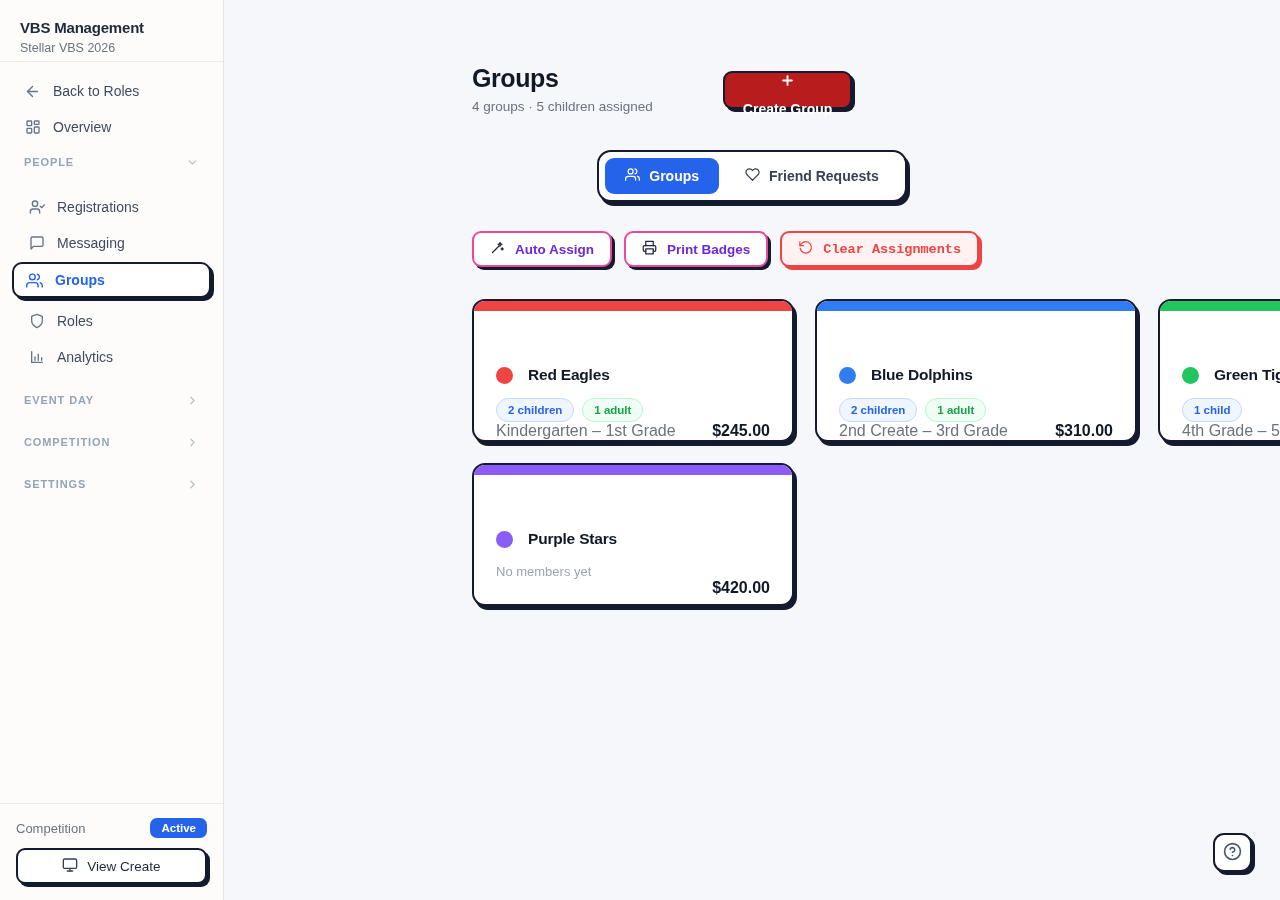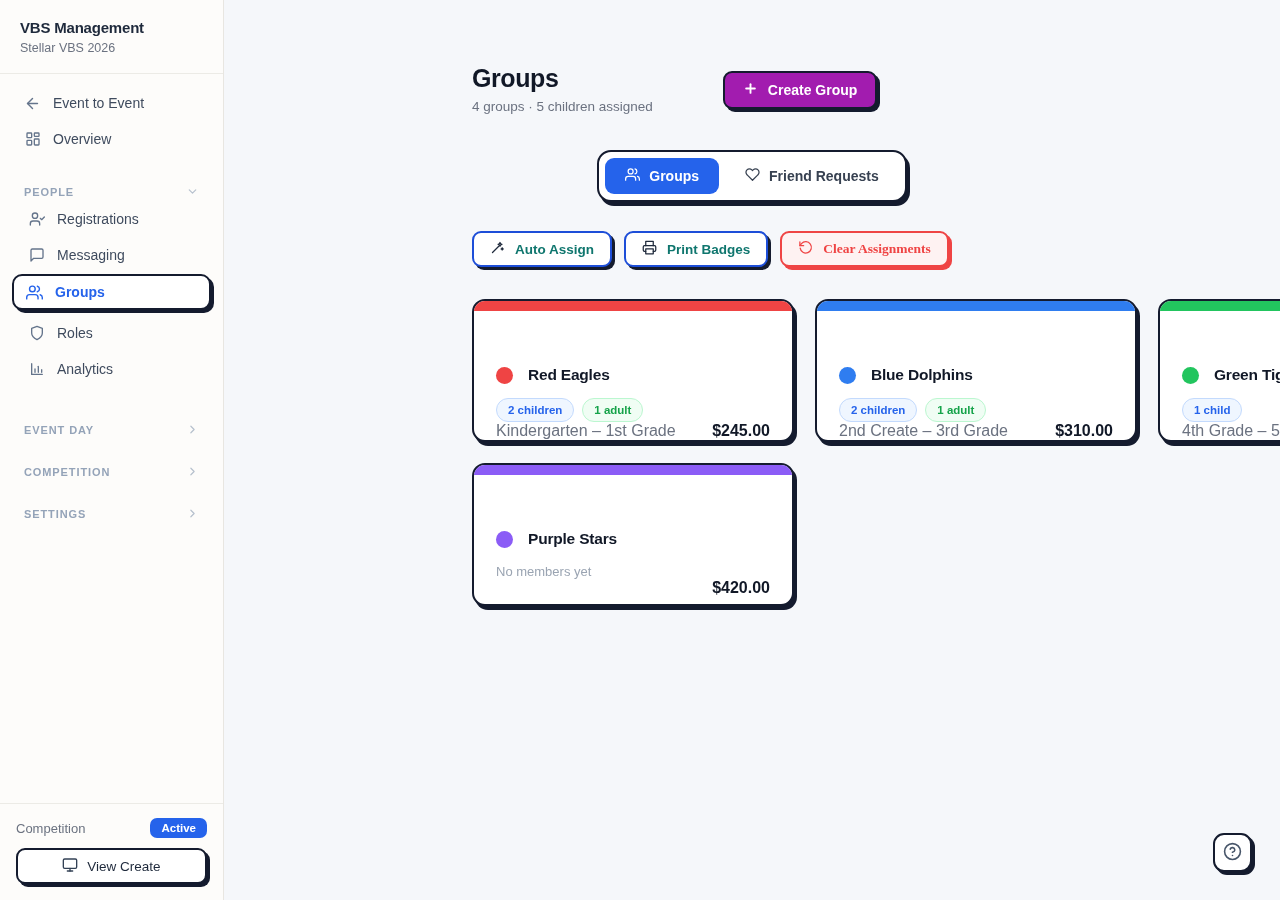--- a/index.html
+++ b/index.html
@@ -29,21 +29,21 @@
     height: 900px;
     background: #fdfcfa;
     border-right: 1px solid #e8e6e1;
     display: flex;
     flex-direction: column;
     position: relative;
     flex: 0 0 224px;
   }
 
   .brand {
-    padding: 18px 20px 16px 20px;
+    padding: 18px 20px 4px 20px;
     border-bottom: 1px solid #ecebe6;
   }
   .brand-title {
     font-size: 15px;
     font-weight: bold;
     color: #1e293b;
     letter-spacing: -0.2px;
     line-height: 20px;
   }
   .brand-sub {
@@ -83,21 +83,21 @@
     box-shadow: 3px 3px 0 #141b2e;
     color: #2563eb;
     font-weight: bold;
     height: 36px;
     margin: 2px 0 6px 0;
     padding-left: 12px;
   }
 
   .nav-section {
     display: flex;
-    align-items: flex-end;
+    align-items: flex-start;
     justify-content: space-between;
     padding: 0 12px 0 12px;
     height: 30px;
     margin-top: 12px;
     margin-bottom: 4px;
     cursor: pointer;
   }
   .nav-section .label {
     font-size: 11px;
     font-weight: bold;
@@ -169,32 +169,33 @@
   .page-sub {
     font-size: 13.5px;
     color: #6b7280;
     margin-top: 5px;
   }
 
   .btn-primary {
     display: inline-flex;
     align-items: center;
     gap: 10px;
-    background: #a21caf;
+    background: #b91c1c;
     color: #fff;
     border: 2px solid #141b2e;
     border-radius: 9px;
     box-shadow: 3px 3px 0 #141b2e;
     height: 38px;
     padding: 0 18px;
     font-size: 14px;
     font-weight: bold;
     cursor: pointer;
     font-family: inherit;
     margin-top: 9px;
+    flex-direction: column;
   }
 
   .tabs-wrap {
     display: flex;
     justify-content: center;
     margin-top: 36px;
   }
   .tabs {
     display: inline-flex;
     gap: 6px;
@@ -227,44 +228,44 @@
     padding-left: 248px;
     margin-top: 29px;
   }
   .btn-outline {
     display: inline-flex;
     align-items: center;
     gap: 10px;
     height: 36px;
     padding: 0 16px;
     background: #fff;
-    border: 2px solid #1d4ed8;
+    border: 2px solid #ec4899;
     border-radius: 9px;
     box-shadow: 3px 3px 0 #141b2e;
     font-size: 13.5px;
     font-weight: bold;
-    color: #0f766e;
+    color: #6d28d9;
     cursor: pointer;
     font-family: inherit;
   }
   .btn-danger {
     display: inline-flex;
     align-items: center;
     gap: 10px;
     height: 36px;
     padding: 0 16px;
     background: #fef2f2;
     border: 2px solid #ef4444;
     border-radius: 9px;
     box-shadow: 3px 3px 0 #ef4444;
     font-size: 13.5px;
     font-weight: bold;
     color: #ef4444;
     cursor: pointer;
-    font-family: Liberation Serif, serif;
+    font-family: Liberation Mono, monospace;
   }
 
   
   .cards {
     display: grid;
     grid-template-columns: repeat(3, 322px);
     gap: 21px;
     padding-left: 248px;
     margin-top: 32px;
   }
@@ -337,21 +338,21 @@
 
     <nav class="nav">
 
       <div class="nav-item">
         <span class="ico">
           <svg width="17" height="17" viewBox="0 0 24 24" fill="none" stroke="#64748b" stroke-width="2" stroke-linecap="round" stroke-linejoin="round">
               <line x1="19" y1="12" x2="5" y2="12"></line>
               <polyline points="12 19 5 12 12 5"></polyline>
             </svg>
         </span>
-        <span>Event to Event</span>
+        <span>Back to Roles</span>
       </div>
 
       <div class="nav-item">
         <span class="ico">
           <svg width="16" height="16" viewBox="0 0 24 24" fill="none" stroke="#64748b" stroke-width="2" stroke-linecap="round" stroke-linejoin="round">
               <rect x="3" y="3" width="7" height="7" rx="1"></rect>
               <rect x="14" y="3" width="7" height="5" rx="1"></rect>
               <rect x="14" y="12" width="7" height="9" rx="1"></rect>
               <rect x="3" y="14" width="7" height="7" rx="1"></rect>
             </svg>

